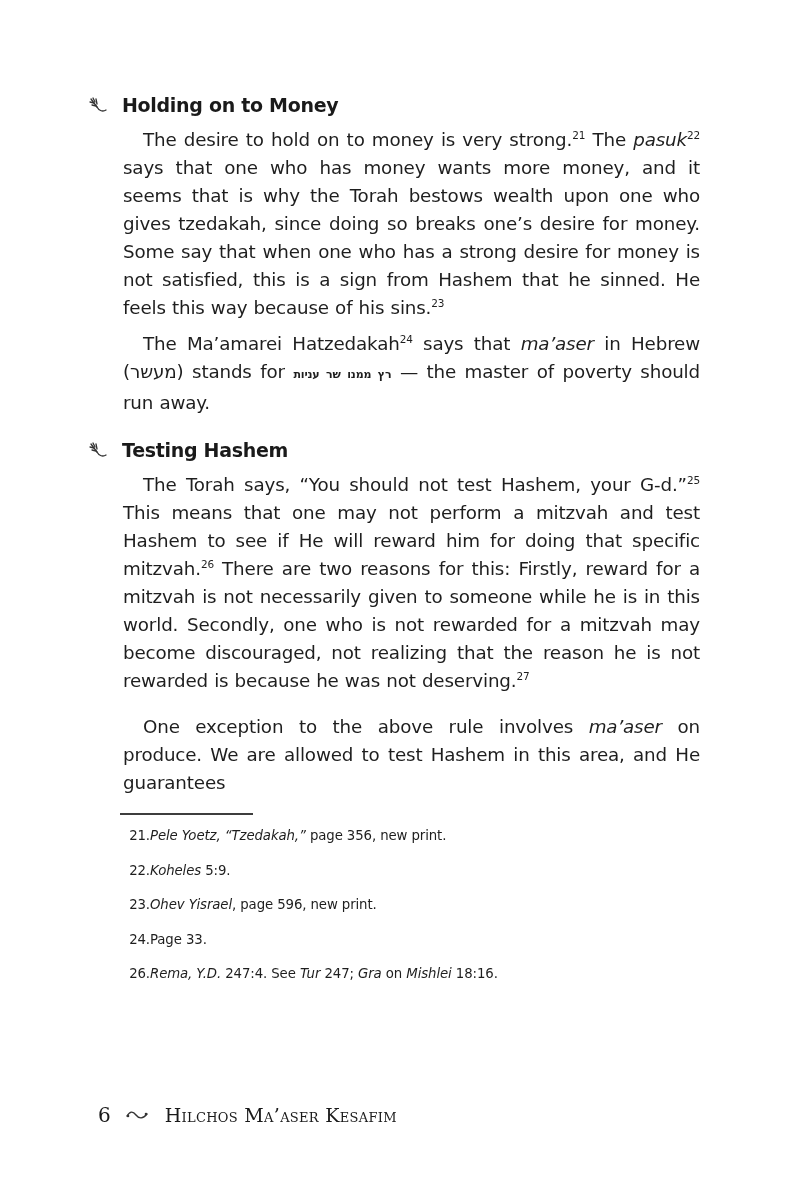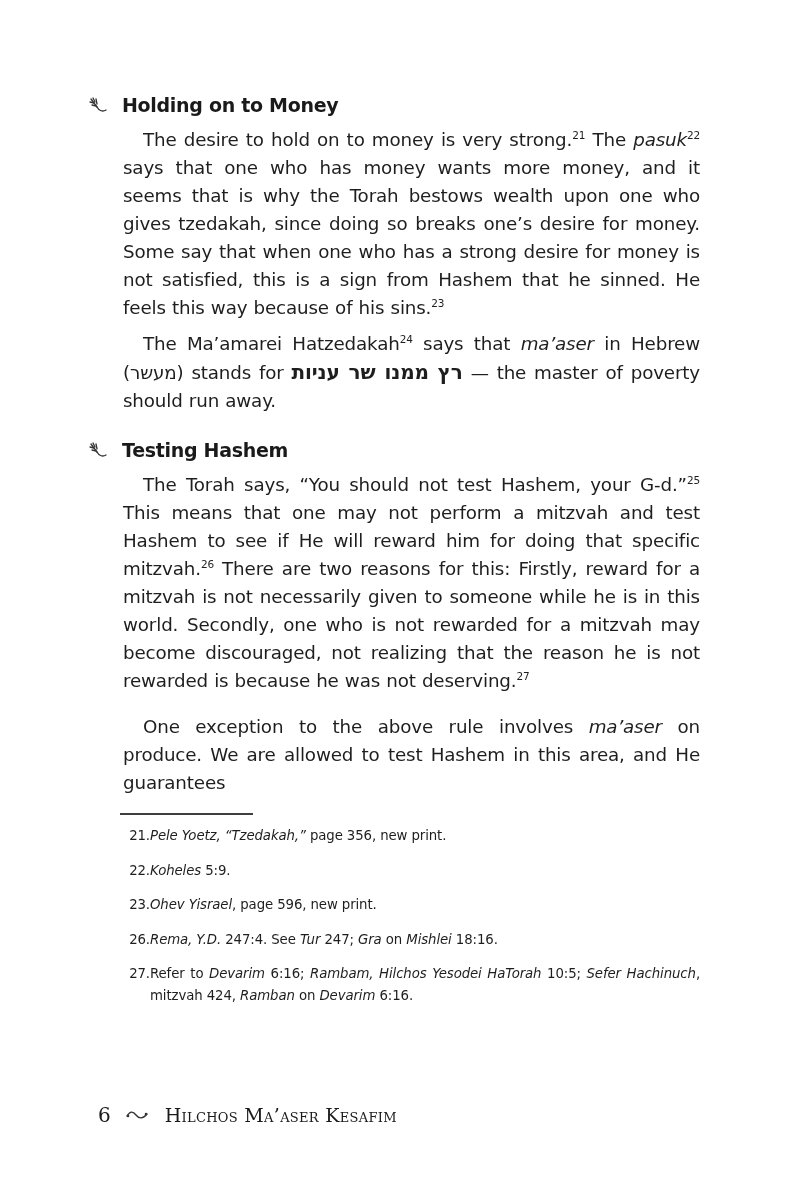--- a/index.html
+++ b/index.html
@@ -53,21 +53,21 @@
     }
     .para sup {
       font-size: 10.5px;
       line-height: 0;
       vertical-align: 7px;
     }
     .para em { font-style: italic; }
     .hebrew {
       font-family: "DejaVu Sans", sans-serif;
       font-weight: bold;
-      font-size: 20px;
+      font-size: 11px;
     }
     .rule {
       position: absolute;
       left: 120px;
       top: 813px;
       width: 133px;
       height: 2px;
       background: #3e3e3e;
     }
     .footnotes {
@@ -169,26 +169,26 @@
       </div>
     <div class="fn">
         <span class="num">22.</span>
         <span class="txt"><em>Koheles</em> 5:9.</span>
       </div>
     <div class="fn">
         <span class="num">23.</span>
         <span class="txt"><em>Ohev Yisrael</em>, page 596, new print.</span>
       </div>
     <div class="fn">
+        <span class="num">24.</span>
+        <span class="txt">Page 33.</span>
+      </div>
+    <div class="fn">
         <span class="num">26.</span>
         <span class="txt"><em>Rema, Y.D.</em> 247:4. See <em>Tur</em> 247; <em>Gra</em> on <em>Mishlei</em> 18:16.</span>
-      </div>
-    <div class="fn">
-        <span class="num">27.</span>
-        <span class="txt">Refer to <em>Devarim</em> 6:16; <em>Rambam, Hilchos Yesodei HaTorah</em> 10:5; <em>Sefer Hachinuch</em>, mitzvah 424, <em>Ramban</em> on <em>Devarim</em> 6:16.</span>
       </div>
   </div>
 
   <div class="running-footer">
     <span class="folio">6</span>
     <svg class="swash" viewBox="0 0 24 12">
       <path d="M2 7 C5 2 8 2 11 6 C14 10 18 10 22 5" fill="none" stroke="#333" stroke-width="1.4" stroke-linecap="round"></path>
       <circle cx="3" cy="7" r="1.3" fill="#333"></circle>
       <circle cx="21" cy="5" r="1.3" fill="#333"></circle>
     </svg>

